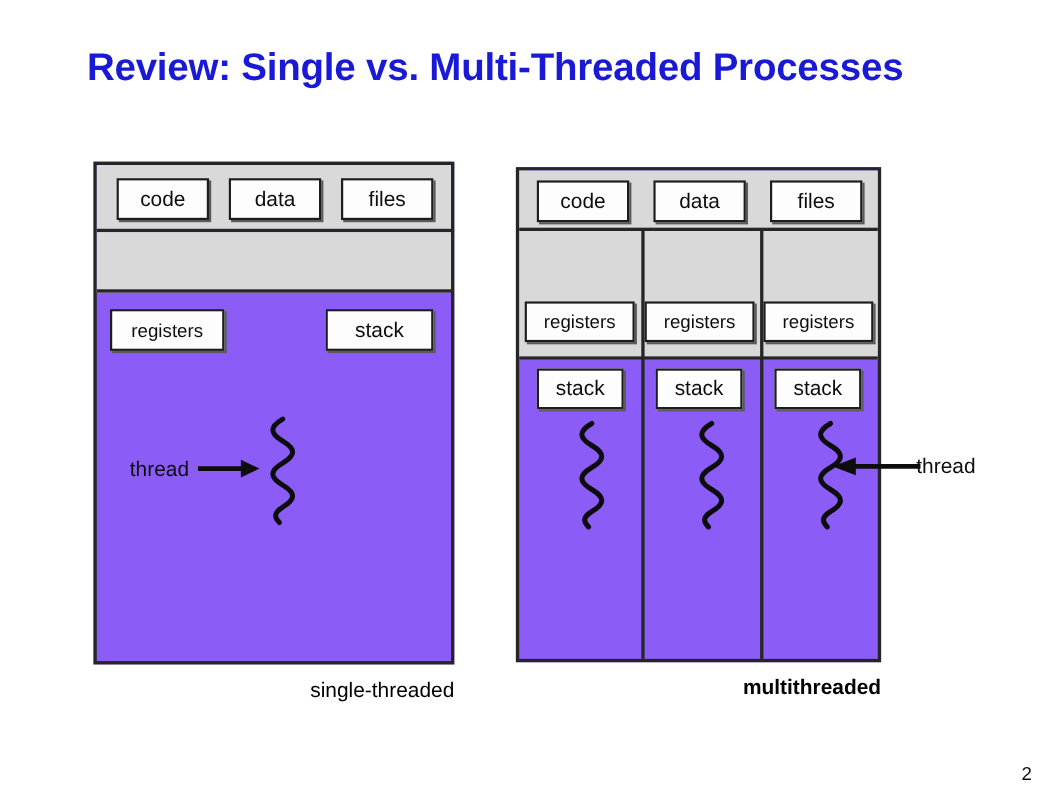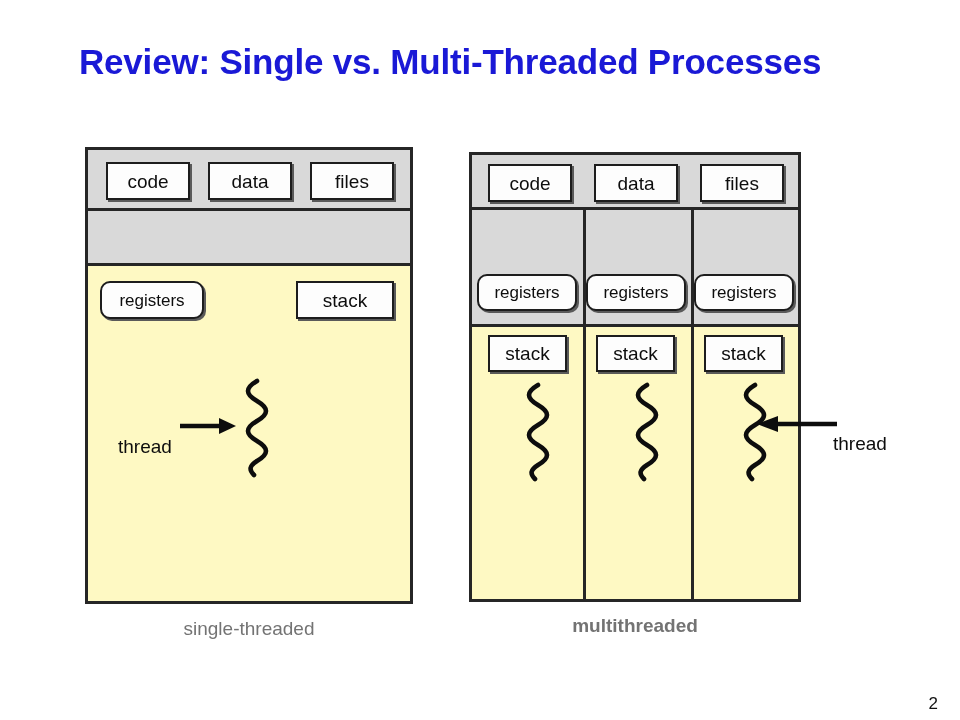--- a/index.html
+++ b/index.html
@@ -37,21 +37,21 @@
     bottom: 6px;
     font-size: 17px;
     color: #111111;
   }
 
   
   .proc-frame {
     position: absolute;
     box-sizing: border-box;
     border: 3px solid #262626;
-    background: #fef9c3;
+    background: #8b5cf6;
   }
   #single-frame {
     left: 85px;
     top: 147px;
     width: 328px;
     height: 457px;
   }
   #multi-frame {
     left: 469px;
     top: 152px;
@@ -116,21 +116,21 @@
     background: #fdfdfd;
     border: 2px solid #1d1d1d;
     box-shadow: 2px 2px 0 0 #5a5a5a;
     display: flex;
     align-items: center;
     justify-content: center;
     font-size: 19px;
     color: #0d0d0d;
     line-height: 1;
   }
-  .res-box.small { font-size: 17px; border-radius: 10px; }
+  .res-box.small { font-size: 17px; }
 
   
   #s-box-code      { left: 18px;  top: 12px; width: 84px;  height: 38px; }
   #s-box-data      { left: 120px; top: 12px; width: 84px;  height: 38px; }
   #s-box-files     { left: 222px; top: 12px; width: 84px;  height: 38px; }
   #s-box-registers { left: 12px;  top: 70px; width: 104px; height: 38px; }
   #s-box-stack     { left: 208px; top: 70px; width: 98px;  height: 38px; }
 
   
   #m-box-code      { left: 16px;  top: 9px;  width: 84px;  height: 38px; }
@@ -157,36 +157,35 @@
   #squiggle-m-1    { left: 516px; top: 382px; }
   #squiggle-m-2    { left: 625px; top: 382px; }
   #squiggle-m-3    { left: 733px; top: 382px; }
 
   
   .thread-label {
     position: absolute;
     font-size: 19px;
     color: #0d0d0d;
     white-space: nowrap;
-    margin-top: 19px;
   }
   #thread-label-left  { left: 118px; top: 417px; }
   #thread-label-right { left: 833px; top: 414px; }
 
   .thread-arrow { position: absolute; }
   #thread-arrow-left  { left: 180px; top: 414px; width: 56px; height: 24px; }
   #thread-arrow-right { left: 757px; top: 412px; width: 80px; height: 24px; }
 
   
   .diagram-caption {
     position: absolute;
     font-size: 19px;
-    color: #737373;
+    color: #000000;
     white-space: nowrap;
-    text-align: center;
+    text-align: right;
   }
   #caption-single { left: 85px;  top: 618px; width: 328px; }
   #caption-multi  { left: 469px; top: 615px; width: 332px; font-weight: bold; }
 </style>
 </head>
 <body>
 
 <div id="slide-title">Review: Single vs. Multi-Threaded Processes</div>
 
 <div id="single-frame" class="proc-frame">

